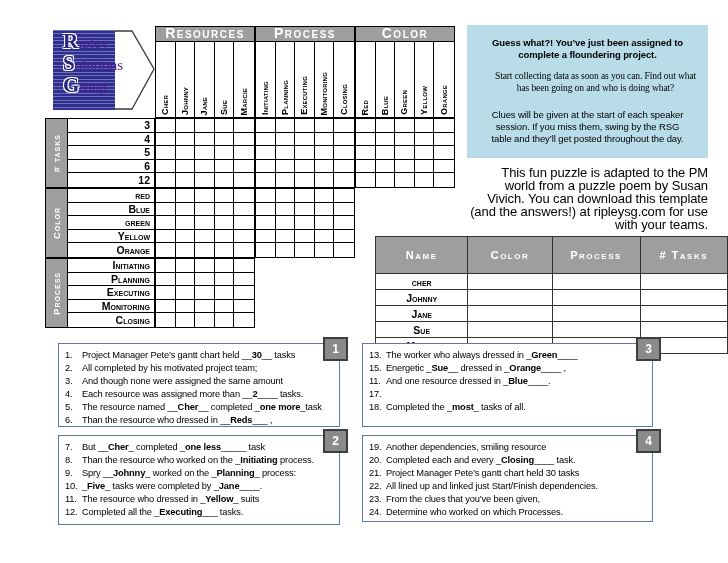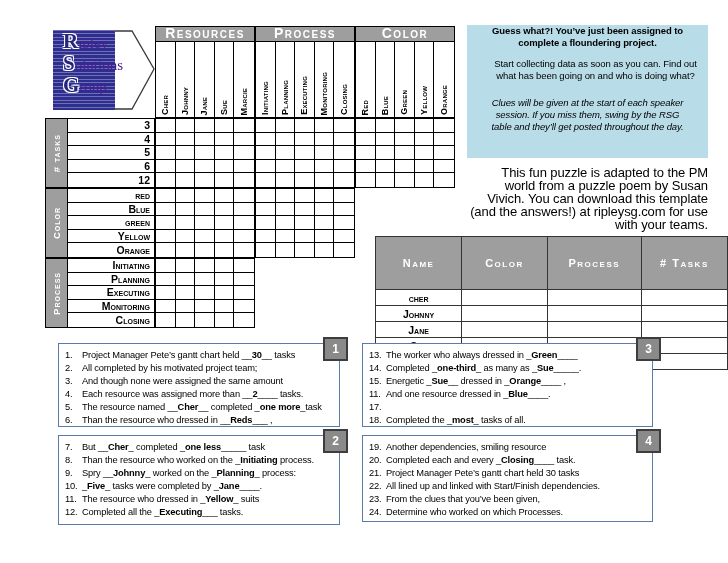--- a/index.html
+++ b/index.html
@@ -49,32 +49,32 @@
   #band-1{left:155px;top:188px;}
   #band-2{left:155px;top:258px;}
   .cblock{width:100px;height:70px;border:1.5px solid #000;box-sizing:border-box;
           display:grid;grid-template-columns:repeat(5,1fr);grid-template-rows:repeat(5,1fr);background:#fff;}
   .cell{border-right:1px solid #000;border-bottom:1px solid #000;box-sizing:border-box;}
   .cell:nth-child(5n){border-right:none;}
   .cell:nth-child(n+21){border-bottom:none;}
 
   
   #callout{left:467px;top:25px;width:241px;height:133px;background:#b8dce8;box-sizing:border-box;
-           padding:0 8px;font-size:9.5px;letter-spacing:-0.1px;line-height:12px;text-align:center;}
+           padding:12px 8px;font-size:9.5px;letter-spacing:-0.1px;line-height:12px;text-align:center;}
   #callout .head{font-weight:bold;margin:0 0 9px 0;}
-  #callout .body{margin:0 0 9px 16px;}
-  #callout .note{font-style:italic;margin:15px;}
+  #callout .body{margin:0 0 9px 16px;font-family:Liberation Serif, serif;}
+  #callout .note{margin:15px;}
   #credit{left:468px;top:166px;width:240px;font-size:13px;line-height:13px;
           text-align:right;letter-spacing:-0.1px;}
 
   
   #answer-table{left:375px;top:236px;}
   #answer-table table{border-collapse:collapse;border:1.5px solid #333;}
   #answer-table th{background:#9e9e9e;color:#fff;font-weight:bold;font-variant:small-caps;
-      font-size:11px;letter-spacing:1.5px;border:1px solid #333;height:20px;padding:16px;}
+      font-size:11px;letter-spacing:1.5px;border:1px solid #333;height:20px;padding:8px;}
   #answer-table td{border:1px solid #333;height:15px;padding:0;font-variant:small-caps;
       font-weight:bold;font-size:10.5px;text-align:center;}
   .w-name{width:80px;} .w-color{width:70px;} .w-process{width:73px;} .w-tasks{width:74px;}
 
   
   .clue-box{position:absolute;border:1.2px solid #5a7aa8;background:#fff;box-sizing:border-box;
             padding:5px 6px;}
   #clue-box-1{left:58px;top:343px;width:282px;height:84px;}
   #clue-box-2{left:58px;top:435px;width:282px;height:90px;}
   #clue-box-3{left:362px;top:343px;width:291px;height:84px;}
@@ -484,24 +484,20 @@
     </div>
 </div>
 <div id="clue-box-3" class="clue-box">
   <div class="badge">3</div>
   <div class="clues">
       <div class="clue-line">
         <span class="cnum">13.</span>
         <span class="ctext">The worker who always dressed in _<b>Green</b>____</span>
       </div>
       <div class="clue-line">
-        <span class="cnum">14.</span>
-        <span class="ctext">Completed _<b>one-third</b>_ as many as _<b>Sue</b>_____.</span>
-      </div>
-      <div class="clue-line">
         <span class="cnum">15.</span>
         <span class="ctext">Energetic _<b>Sue</b>__ dressed in _<b>Orange</b>____ ,</span>
       </div>
       <div class="clue-line">
         <span class="cnum">11.</span>
         <span class="ctext">And one resource dressed in _<b>Blue</b>____.</span>
       </div>
       <div class="clue-line">
         <span class="cnum">17.</span>
       </div>
@@ -521,21 +517,21 @@
       <div class="clue-line">
         <span class="cnum">20.</span>
         <span class="ctext">Completed each and every _<b>Closing</b>____ task.</span>
       </div>
       <div class="clue-line">
         <span class="cnum">21.</span>
         <span class="ctext">Project Manager Pete’s gantt chart held 30 tasks</span>
       </div>
       <div class="clue-line">
         <span class="cnum">22.</span>
-        <span class="ctext">All lined up and linked with Start/Finish dependencies.</span>
+        <span class="ctext">All lined up and linked just Start/Finish dependencies.</span>
       </div>
       <div class="clue-line">
         <span class="cnum">23.</span>
         <span class="ctext">From the clues that you’ve been given,</span>
       </div>
       <div class="clue-line">
         <span class="cnum">24.</span>
         <span class="ctext">Determine who worked on which Processes.</span>
       </div>
     </div>

